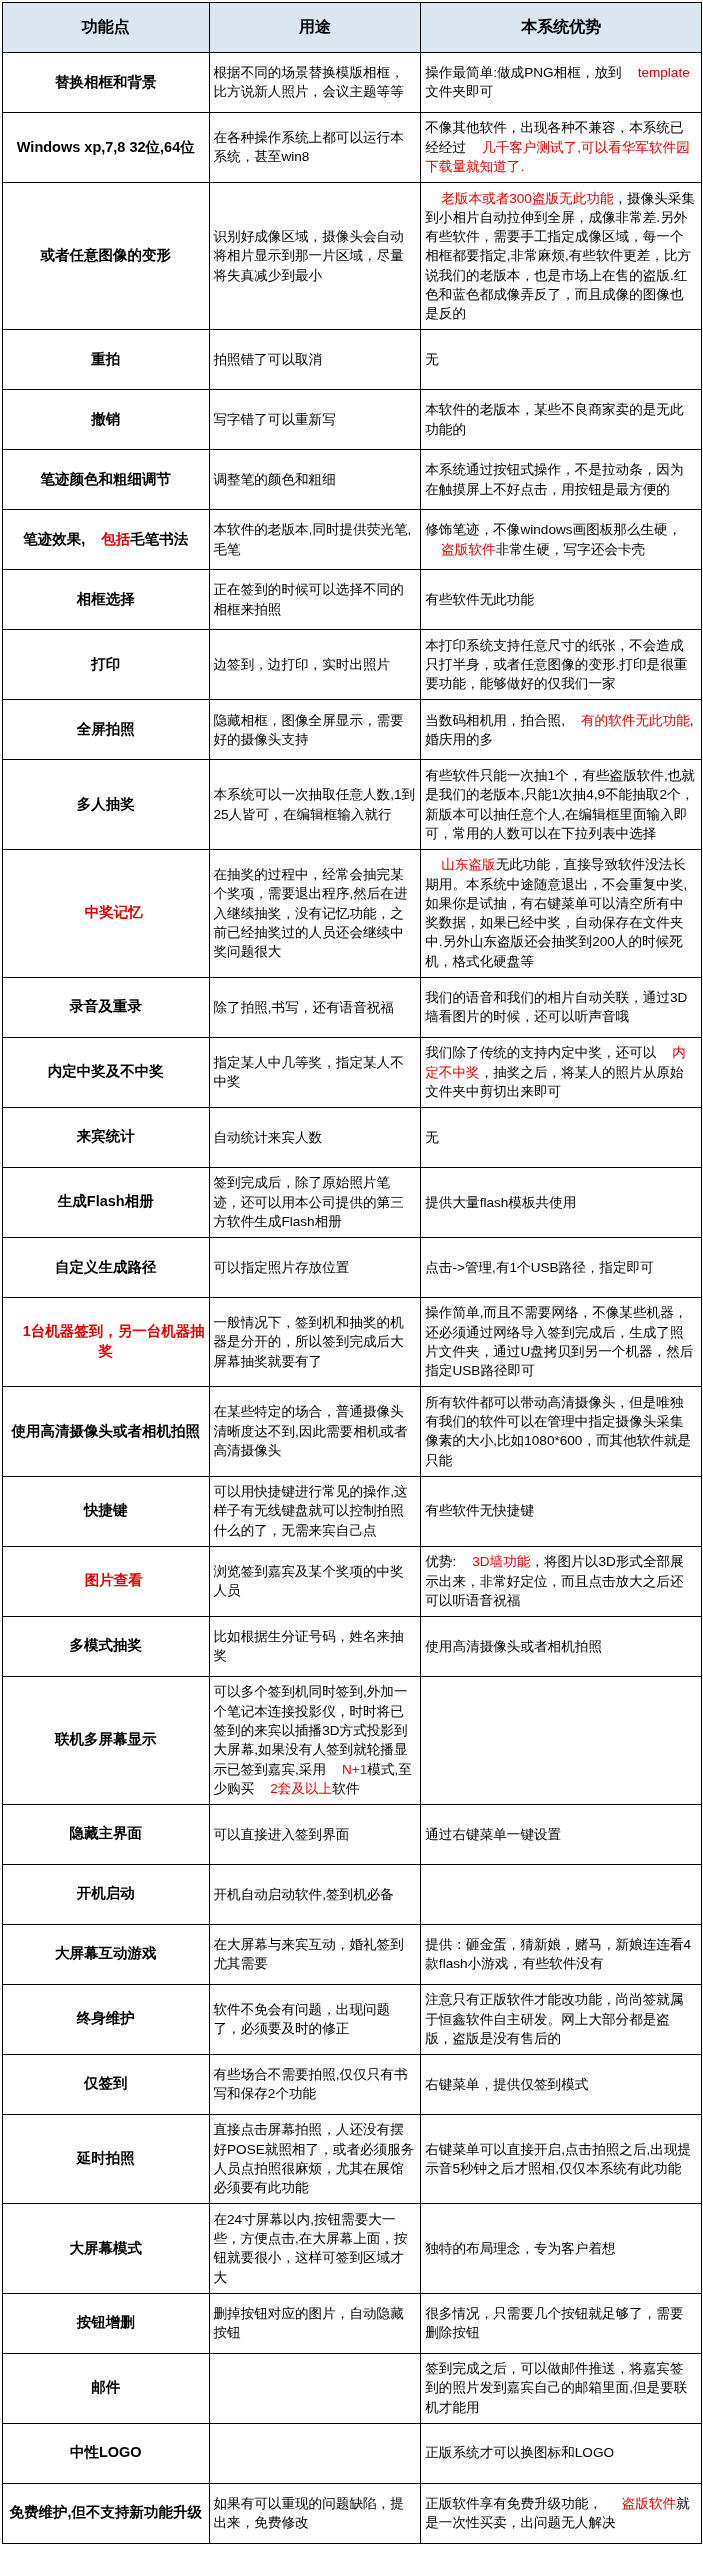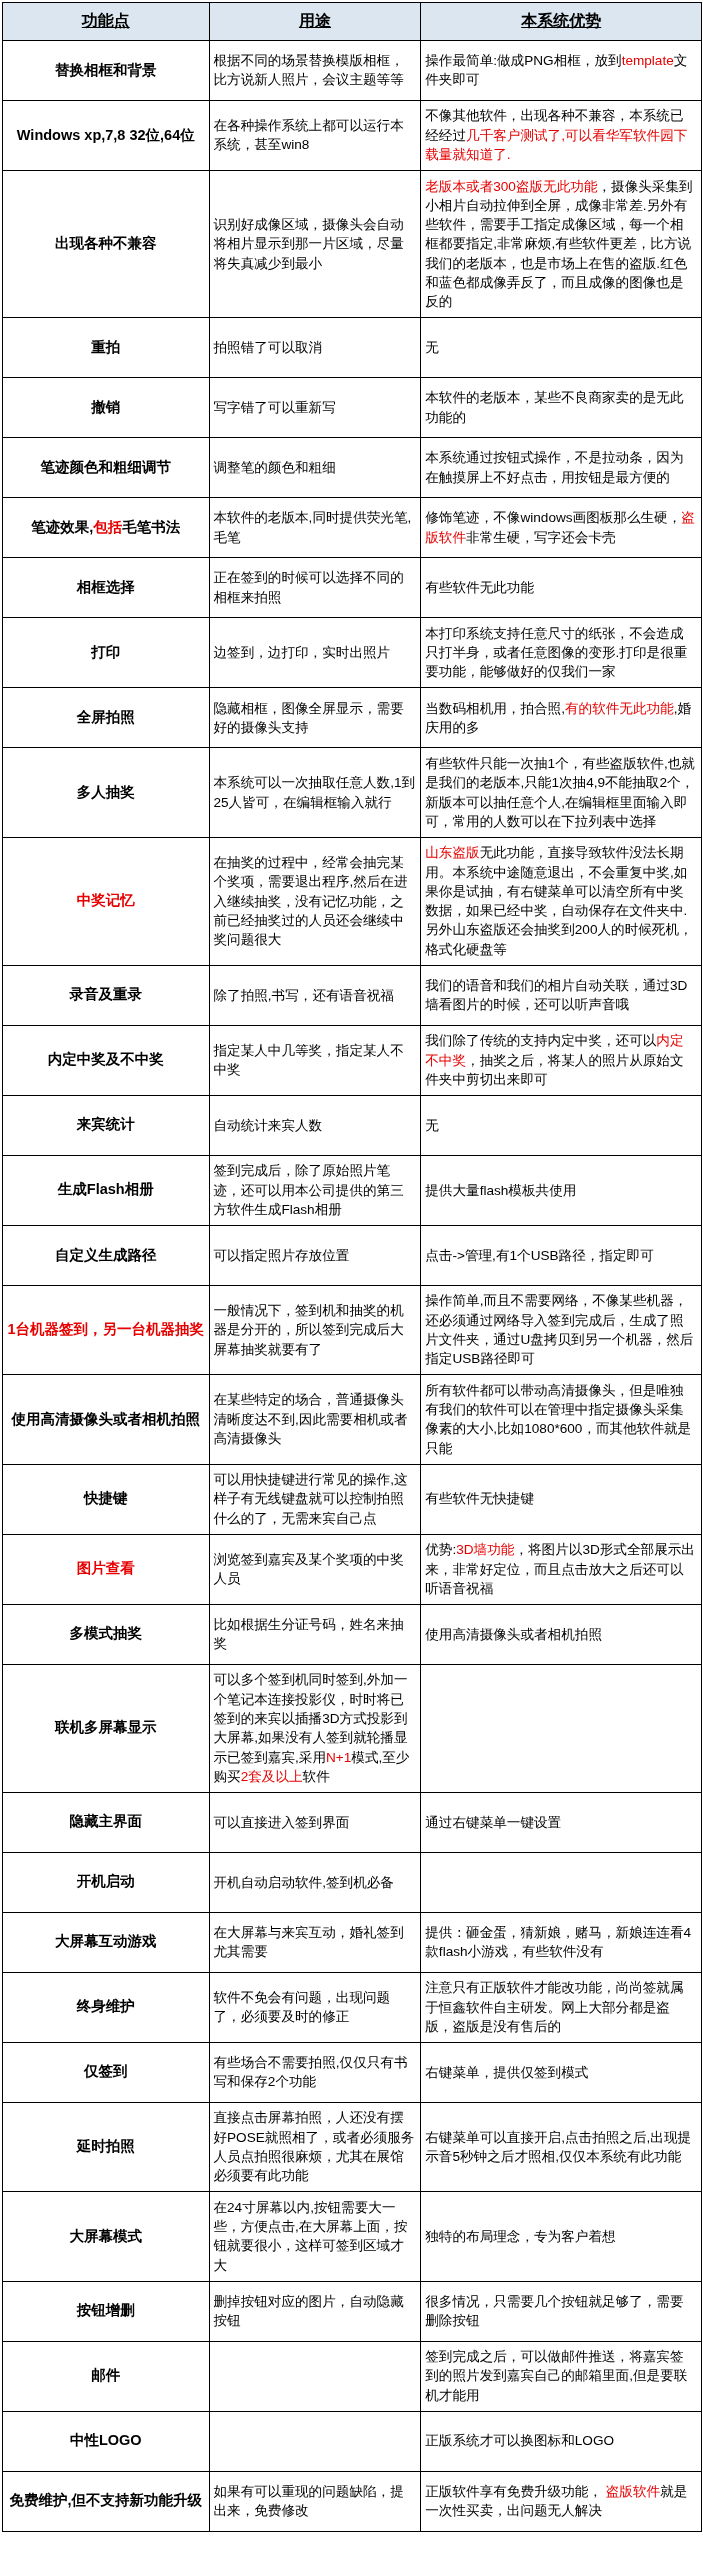--- a/index.html
+++ b/index.html
@@ -22,21 +22,21 @@
     table-layout:fixed;
     border:1.9px solid var(--border);
   }
   table.cmp th,table.cmp td{
     border:0.9px solid var(--border);
     vertical-align:middle;
     padding:5.6px 3.8px;
     word-break:break-all;
     overflow-wrap:break-word;
   }
-  table.cmp thead tr{height:38px;text-decoration:underline;}
+  table.cmp thead tr{height:50px;}
   table.cmp tbody tr{height:60px;}
   th{
     background:var(--header-bg);
     font-size:16px;
     font-weight:bold;
     text-align:center;
   }
   .col-1{width:205px;}
   .col-2{width:210px;}
   .col-3{width:278px;}
@@ -45,21 +45,21 @@
     font-weight:bold;
     font-size:14.5px;
     line-height:1.35;
     padding:5.6px 7.5px;
   }
   td.col-text{
     text-align:left;
     font-size:13.6px;
     line-height:1.42;
   }
-  .red{color:var(--red);}
+  .red{color:var(--red);padding-left:16px;}
 </style>
 </head>
 <body>
 
 <div class="sheet">
   <table class="cmp">
     <colgroup>
       <col class="col-1">
         <col class="col-2">
         <col class="col-3">
@@ -76,21 +76,21 @@
           <td class="col-feature"><span>替换相框和背景</span></td>
           <td class="col-text"><span>根据不同的场景替换模版相框，比方说新人照片，会议主题等等</span></td>
           <td class="col-text"><span>操作最简单:做成PNG相框，放到</span><span class="red">template</span><span>文件夹即可</span></td>
         </tr>
         <tr>
           <td class="col-feature"><span>Windows xp,7,8 32位,64位</span></td>
           <td class="col-text"><span>在各种操作系统上都可以运行本系统，甚至win8</span></td>
           <td class="col-text"><span>不像其他软件，出现各种不兼容，本系统已经经过</span><span class="red">几千客户测试了,可以看华军软件园下载量就知道了.</span></td>
         </tr>
         <tr>
-          <td class="col-feature"><span>出现各种不兼容</span></td>
+          <td class="col-feature"><span>或者任意图像的变形</span></td>
           <td class="col-text"><span>识别好成像区域，摄像头会自动将相片显示到那一片区域，尽量将失真减少到最小</span></td>
           <td class="col-text"><span class="red">老版本或者300盗版无此功能</span><span>，摄像头采集到小相片自动拉伸到全屏，成像非常差.另外有些软件，需要手工指定成像区域，每一个相框都要指定,非常麻烦,有些软件更差，比方说我们的老版本，也是市场上在售的盗版.红色和蓝色都成像弄反了，而且成像的图像也是反的</span></td>
         </tr>
         <tr>
           <td class="col-feature"><span>重拍</span></td>
           <td class="col-text"><span>拍照错了可以取消</span></td>
           <td class="col-text"><span>无</span></td>
         </tr>
         <tr>
           <td class="col-feature"><span>撤销</span></td>

